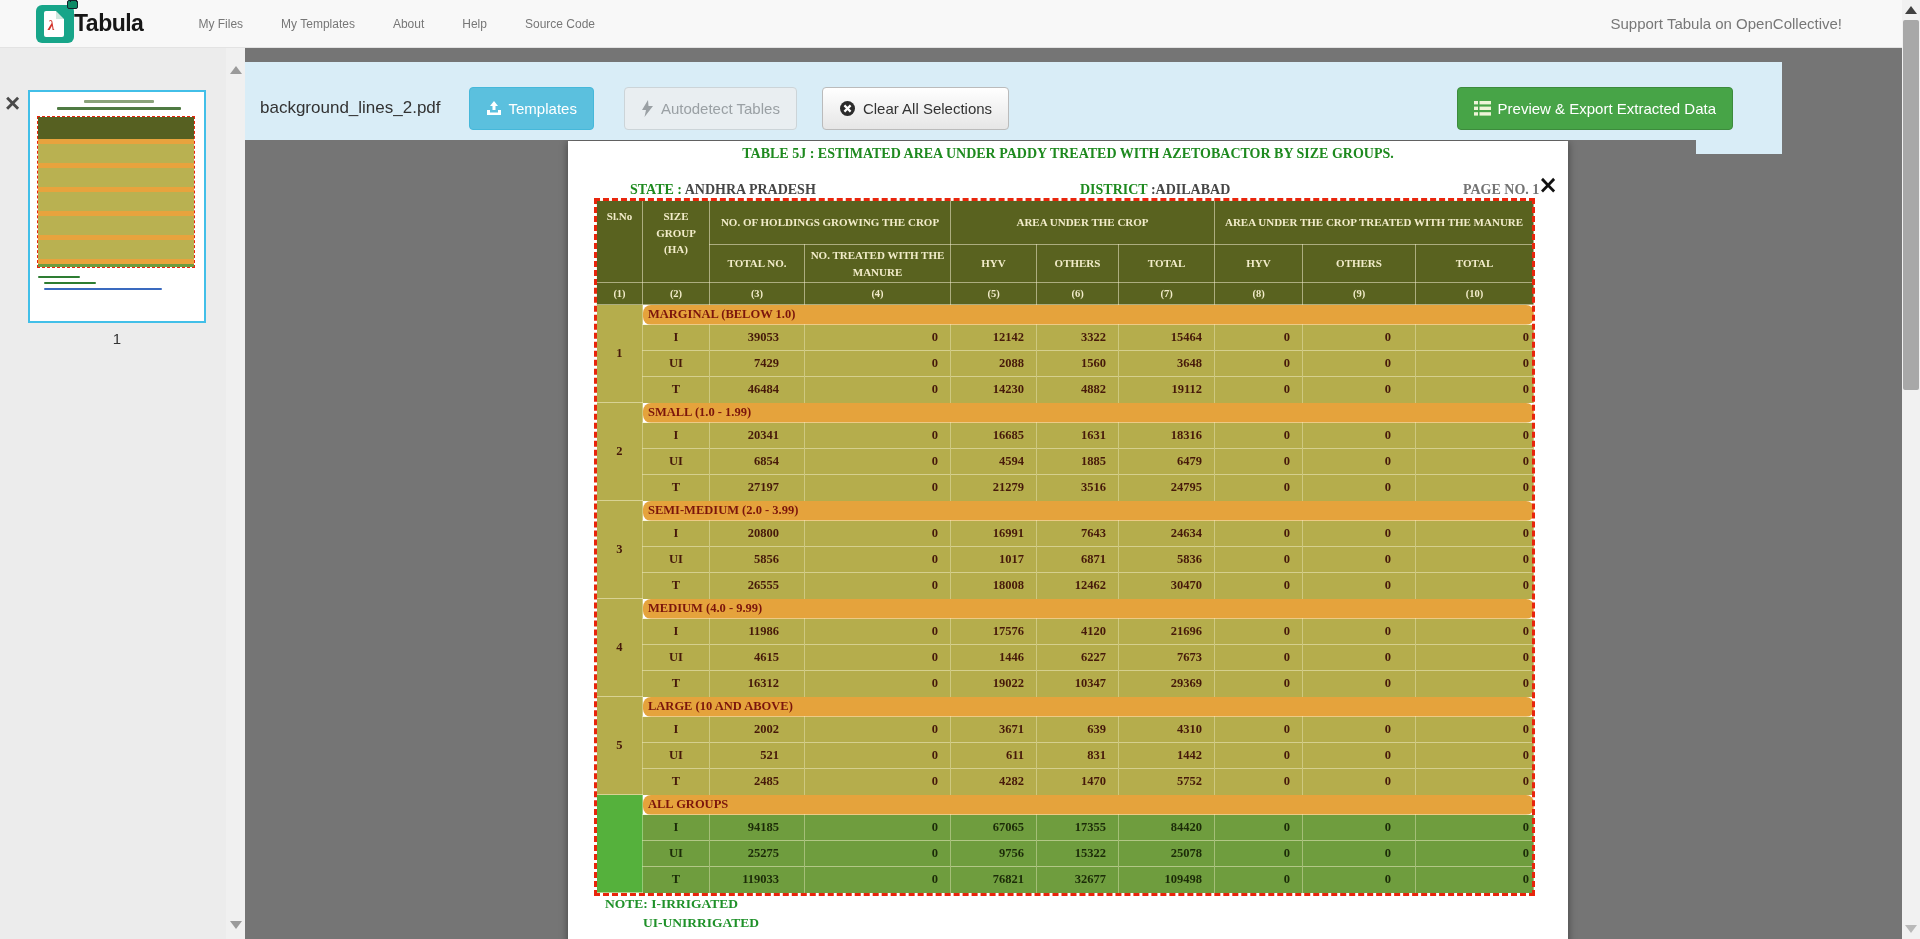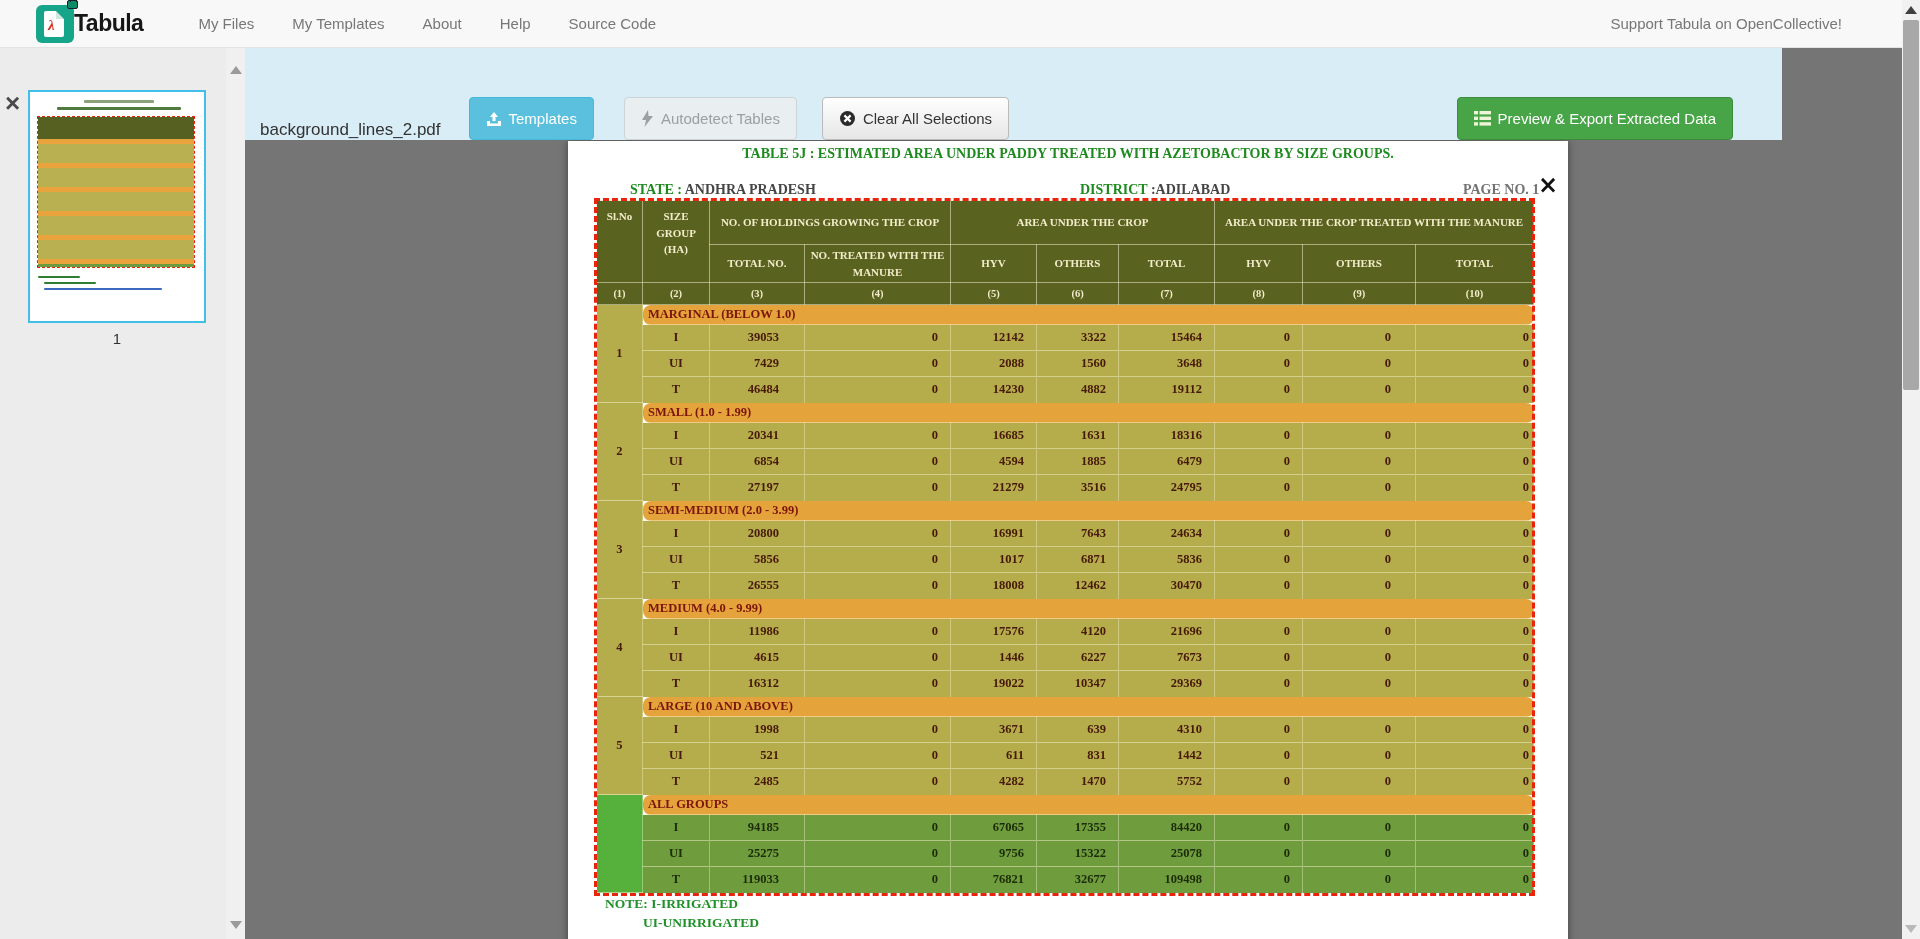--- a/index.html
+++ b/index.html
@@ -16,21 +16,21 @@
                background:#fff; border-radius:2px; }
   .logo-page:after { content:""; position:absolute; right:0; top:0;
                border:4px solid #17a589; border-left-color:#cfe8df; border-bottom-color:#cfe8df; }
   .logo-lambda { position:absolute; left:4px; top:6px; font:italic bold 15px "Liberation Serif", serif; color:#d2332a; }
   .logo-lock { position:absolute; right:-4px; top:-5px; width:11px; height:9px;
                background:#0d8a66; border:1.5px solid #15212b; border-radius:2px; }
   .logo-lock:before { content:""; position:absolute; left:1.5px; top:-6px; width:5px; height:6px;
                border:1.5px solid #15212b; border-bottom:none; border-radius:4px 4px 0 0; }
   .brand-text { font-size:23px; font-weight:bold; color:#161616; letter-spacing:-0.5px; }
   .nav-links { display:flex; align-items:center; margin-left:36px; }
-  .nav-links a { color:#777; font-size:15px; text-decoration:none; padding:0 19px; cursor:pointer; }
+  .nav-links a { color:#777; font-size:12px; text-decoration:none; padding:0 19px; cursor:pointer; }
   .nav-right { margin-left:auto; padding-right:78px; }
   .nav-right a { color:#777; font-size:15px; text-decoration:none; cursor:pointer; }
 
   
   .sidebar { position:absolute; left:0; top:48px; width:245px; height:891px; background:#ececec; z-index:10; }
   .thumb-close { position:absolute; left:5px; top:44px; width:24px; height:24px;
                  font-size:26px; font-weight:bold; color:#4a4a4a; line-height:22px; cursor:pointer; }
   .thumbnail { position:absolute; left:28px; top:42px; width:178px; height:233px;
                background:#fff; border:2px solid #42bfe8; cursor:pointer; }
   .mini-line { position:absolute; border-radius:1px; }
@@ -43,22 +43,22 @@
   .page-num { position:absolute; left:28px; top:282px; width:178px; text-align:center;
               font-size:15px; color:#333; }
   .side-scroll { position:absolute; left:226px; top:0; width:19px; height:891px; background:#f0f0f0; }
   .arr-up, .arr-dn { position:absolute; left:4px; width:0; height:0; cursor:pointer;
               border-left:6px solid transparent; border-right:6px solid transparent; }
   .arr-up { top:18px; border-bottom:8px solid #9a9a9a; }
   .arr-dn { bottom:10px; border-top:8px solid #9a9a9a; }
 
   
   .main { position:absolute; left:245px; top:48px; width:1657px; height:891px; }
-  .toolbar { position:absolute; left:0; top:0; width:1537px; height:92px; background:#d9edf7;
-             display:flex; align-items:flex-end; }
+  .toolbar { position:absolute; left:0; top:14px; width:1537px; height:92px; background:#d9edf7;
+             display:flex; align-items:center; }
   .filename { margin-left:15px; font-size:17px; color:#333; }
   .btn { height:43px; border-radius:4px; font-size:15px; display:inline-flex; align-items:center;
          padding:0 16px; cursor:pointer; border:1px solid transparent; }
   .btn svg { margin-right:7px; }
   .btn-templates { margin-left:28px; background:#5bc0de; border-color:#46b8da; color:#fff; }
   .btn-clear { margin-left:25px; background:linear-gradient(#ffffff,#e6e6e6); border-color:#bbb; color:#333; }
   .btn-auto { margin-left:30px; background:#e9eef1; border-color:#ccd4d8; color:#9aa0a4; cursor:default; }
   .btn-export { margin-left:auto; margin-right:49px; background:#47a447; border-color:#3d8b3d; color:#fff; }
 
   .workspace { position:absolute; left:0; top:92px; width:1451px; height:799px;
@@ -422,21 +422,21 @@
                 <td class="num c8">0</td>
                 <td class="num c9">0</td>
                 <td class="num c10">0</td>
               </tr>
               <tr class="band-row">
                 <td rowspan="4" class="slno-cell">5</td>
                 <td colspan="9" class="band">LARGE (10 AND ABOVE)</td>
               </tr>
               <tr class="data-row">
                 <td class="rowlabel">I</td>
-                <td class="num c3">1998</td>
+                <td class="num c3">2002</td>
                 <td class="num c4">0</td>
                 <td class="num c5">3671</td>
                 <td class="num c6">639</td>
                 <td class="num c7">4310</td>
                 <td class="num c8">0</td>
                 <td class="num c9">0</td>
                 <td class="num c10">0</td>
               </tr>
               <tr class="data-row">
                 <td class="rowlabel">UI</td>

